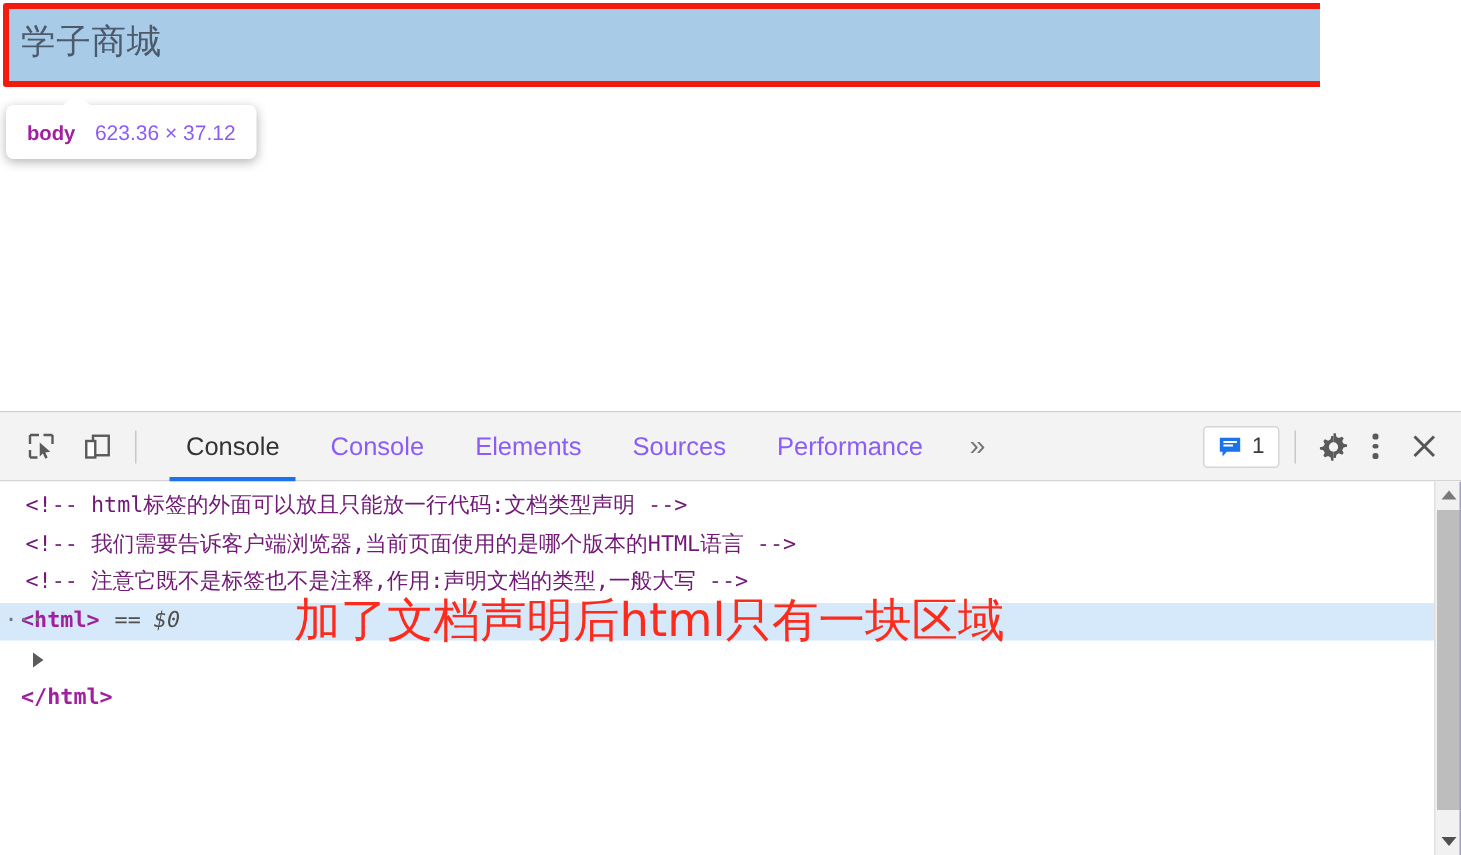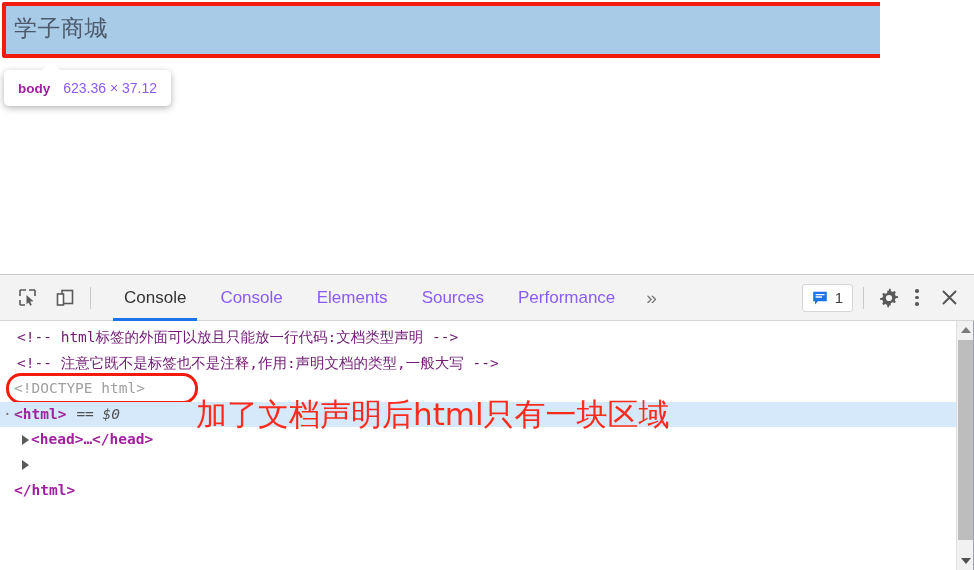--- a/index.html
+++ b/index.html
@@ -406,42 +406,37 @@
     </div>
 
     <div class="dom-wrap">
 
       <div class="dom-tree">
 
         <div class="line comment">
           <span>&lt;!-- html标签的外面可以放且只能放一行代码:文档类型声明 --&gt;</span>
         </div>
 
+        <div class="line comment">
+          <span>&lt;!-- 我们需要告诉客户端浏览器,当前页面使用的是哪个版本的HTML语言 --&gt;</span>
+        </div>
 
 
         <div class="line comment">
           <span>&lt;!-- 注意它既不是标签也不是注释,作用:声明文档的类型,一般大写 --&gt;</span>
         </div>
 
-        <div class="line doctype-line">
-          <span class="doctype">&lt;!DOCTYPE html&gt;</span>
-          <span class="doctype-ring"></span>
-        </div>
 
         <div class="line selected">
           <span class="ellipsis-dots">···</span>
           <span class="tagtxt">&lt;html&gt;</span>
           <span class="eqs" style="margin-left:10px;">== $0</span>
           <span class="annot-red">加了文档声明后html只有一块区域</span>
         </div>
 
-        <div class="line indent-1">
-          <span class="twisty"></span>
-          <span class="tagtxt">&lt;head&gt;…&lt;/head&gt;</span>
-        </div>
 
         <div class="line indent-1">
           <span class="twisty"></span>
         </div>
 
         <div class="line">
           <span class="tagtxt">&lt;/html&gt;</span>
         </div>
 
       </div>

